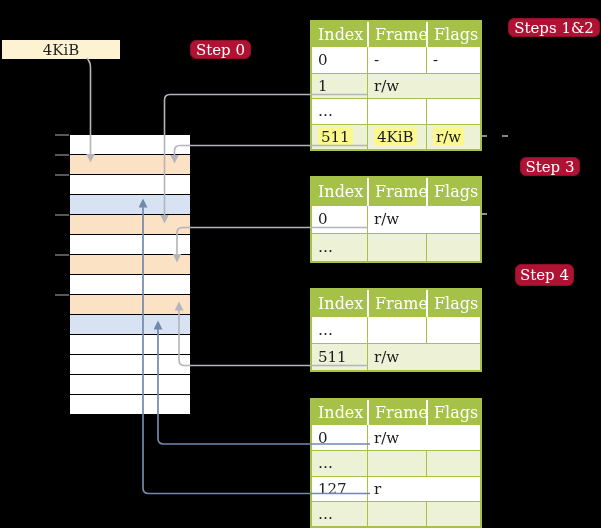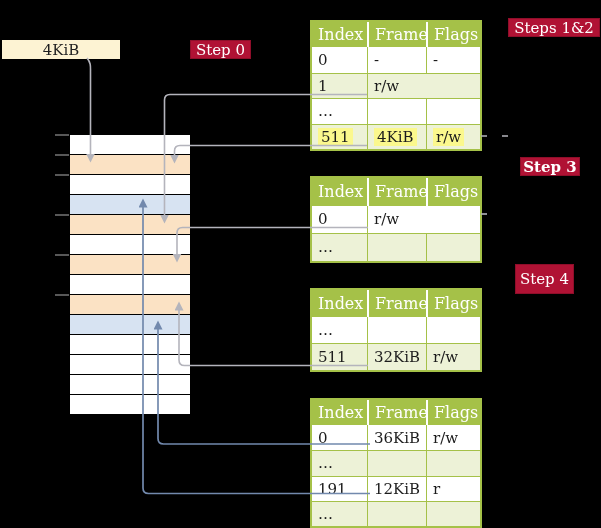--- a/index.html
+++ b/index.html
@@ -10,26 +10,26 @@
   
   .pagesize{
     position:absolute;left:2px;top:40px;width:118px;height:19px;
     background:#fdf3d3;color:#1f1f1f;font-size:15px;
     display:flex;align-items:center;justify-content:center;
   }
   
   .badge{
     position:absolute;background:#b01234;color:#fff;font-size:15px;
     display:flex;align-items:center;justify-content:center;
-    border-radius:0;border:1px solid #8f0e2a;box-sizing:border-box;white-space:nowrap;
+    border-radius:6px;border:1px solid #8f0e2a;box-sizing:border-box;white-space:nowrap;
   }
   #badge-step0{left:190px;top:40px;width:61px;height:19px;}
   #badge-steps12{left:508px;top:18px;width:92px;height:19px;}
-  #badge-step3{left:520px;top:157px;width:60px;height:19px;font-weight:bold;}
-  #badge-step4{left:515px;top:264px;width:59px;height:30px;}
+  #badge-step3{left:520px;top:157px;width:60px;height:19px;}
+  #badge-step4{left:515px;top:264px;width:59px;height:22px;}
   
   .mem{position:absolute;left:70px;top:135px;width:120px;height:280px;}
   .mrow{position:absolute;left:0;width:120px;height:18.5px;}
   .mrow.empty{background:#ffffff;}
   .mrow.pt{background:#fbe2c4;}
   .mrow.mp{background:#d7e3f2;}
   
   .ptable{
     position:absolute;left:310px;width:172px;box-sizing:border-box;
     border:2px solid #a5c148;background:#fff;
@@ -143,44 +143,41 @@
       <div class="cell c2">Frame</div>
       <div class="cell c3">Flags</div>
     </div>
     <div class="trow tb">
       <div class="cell c1">…</div>
       <div class="cell c2"></div>
       <div class="cell c3"></div>
     </div>
     <div class="trow tb shaded">
       <div class="cell c1">511</div>
-      <div class="cell c2">32KiB</div>
       <div class="cell c3">r/w</div>
     </div>
   </div>
 
   <div class="ptable" id="table-l1">
     <div class="trow th">
       <div class="cell c1">Index</div>
       <div class="cell c2">Frame</div>
       <div class="cell c3">Flags</div>
     </div>
     <div class="trow tb">
       <div class="cell c1">0</div>
-      <div class="cell c2">36KiB</div>
-      <div class="cell c3">r/w</div>
-    </div>
-    <div class="trow tb shaded">
-      <div class="cell c1">…</div>
-      <div class="cell c2"></div>
-      <div class="cell c3"></div>
-    </div>
-    <div class="trow tb">
-      <div class="cell c1">191</div>
-      <div class="cell c2">12KiB</div>
+      <div class="cell c3">r/w</div>
+    </div>
+    <div class="trow tb shaded">
+      <div class="cell c1">…</div>
+      <div class="cell c2"></div>
+      <div class="cell c3"></div>
+    </div>
+    <div class="trow tb">
+      <div class="cell c1">127</div>
       <div class="cell c3">r</div>
     </div>
     <div class="trow tb shaded">
       <div class="cell c1">…</div>
       <div class="cell c2"></div>
       <div class="cell c3"></div>
     </div>
   </div>
 
   <svg class="overlay" viewBox="0 0 601 528">

